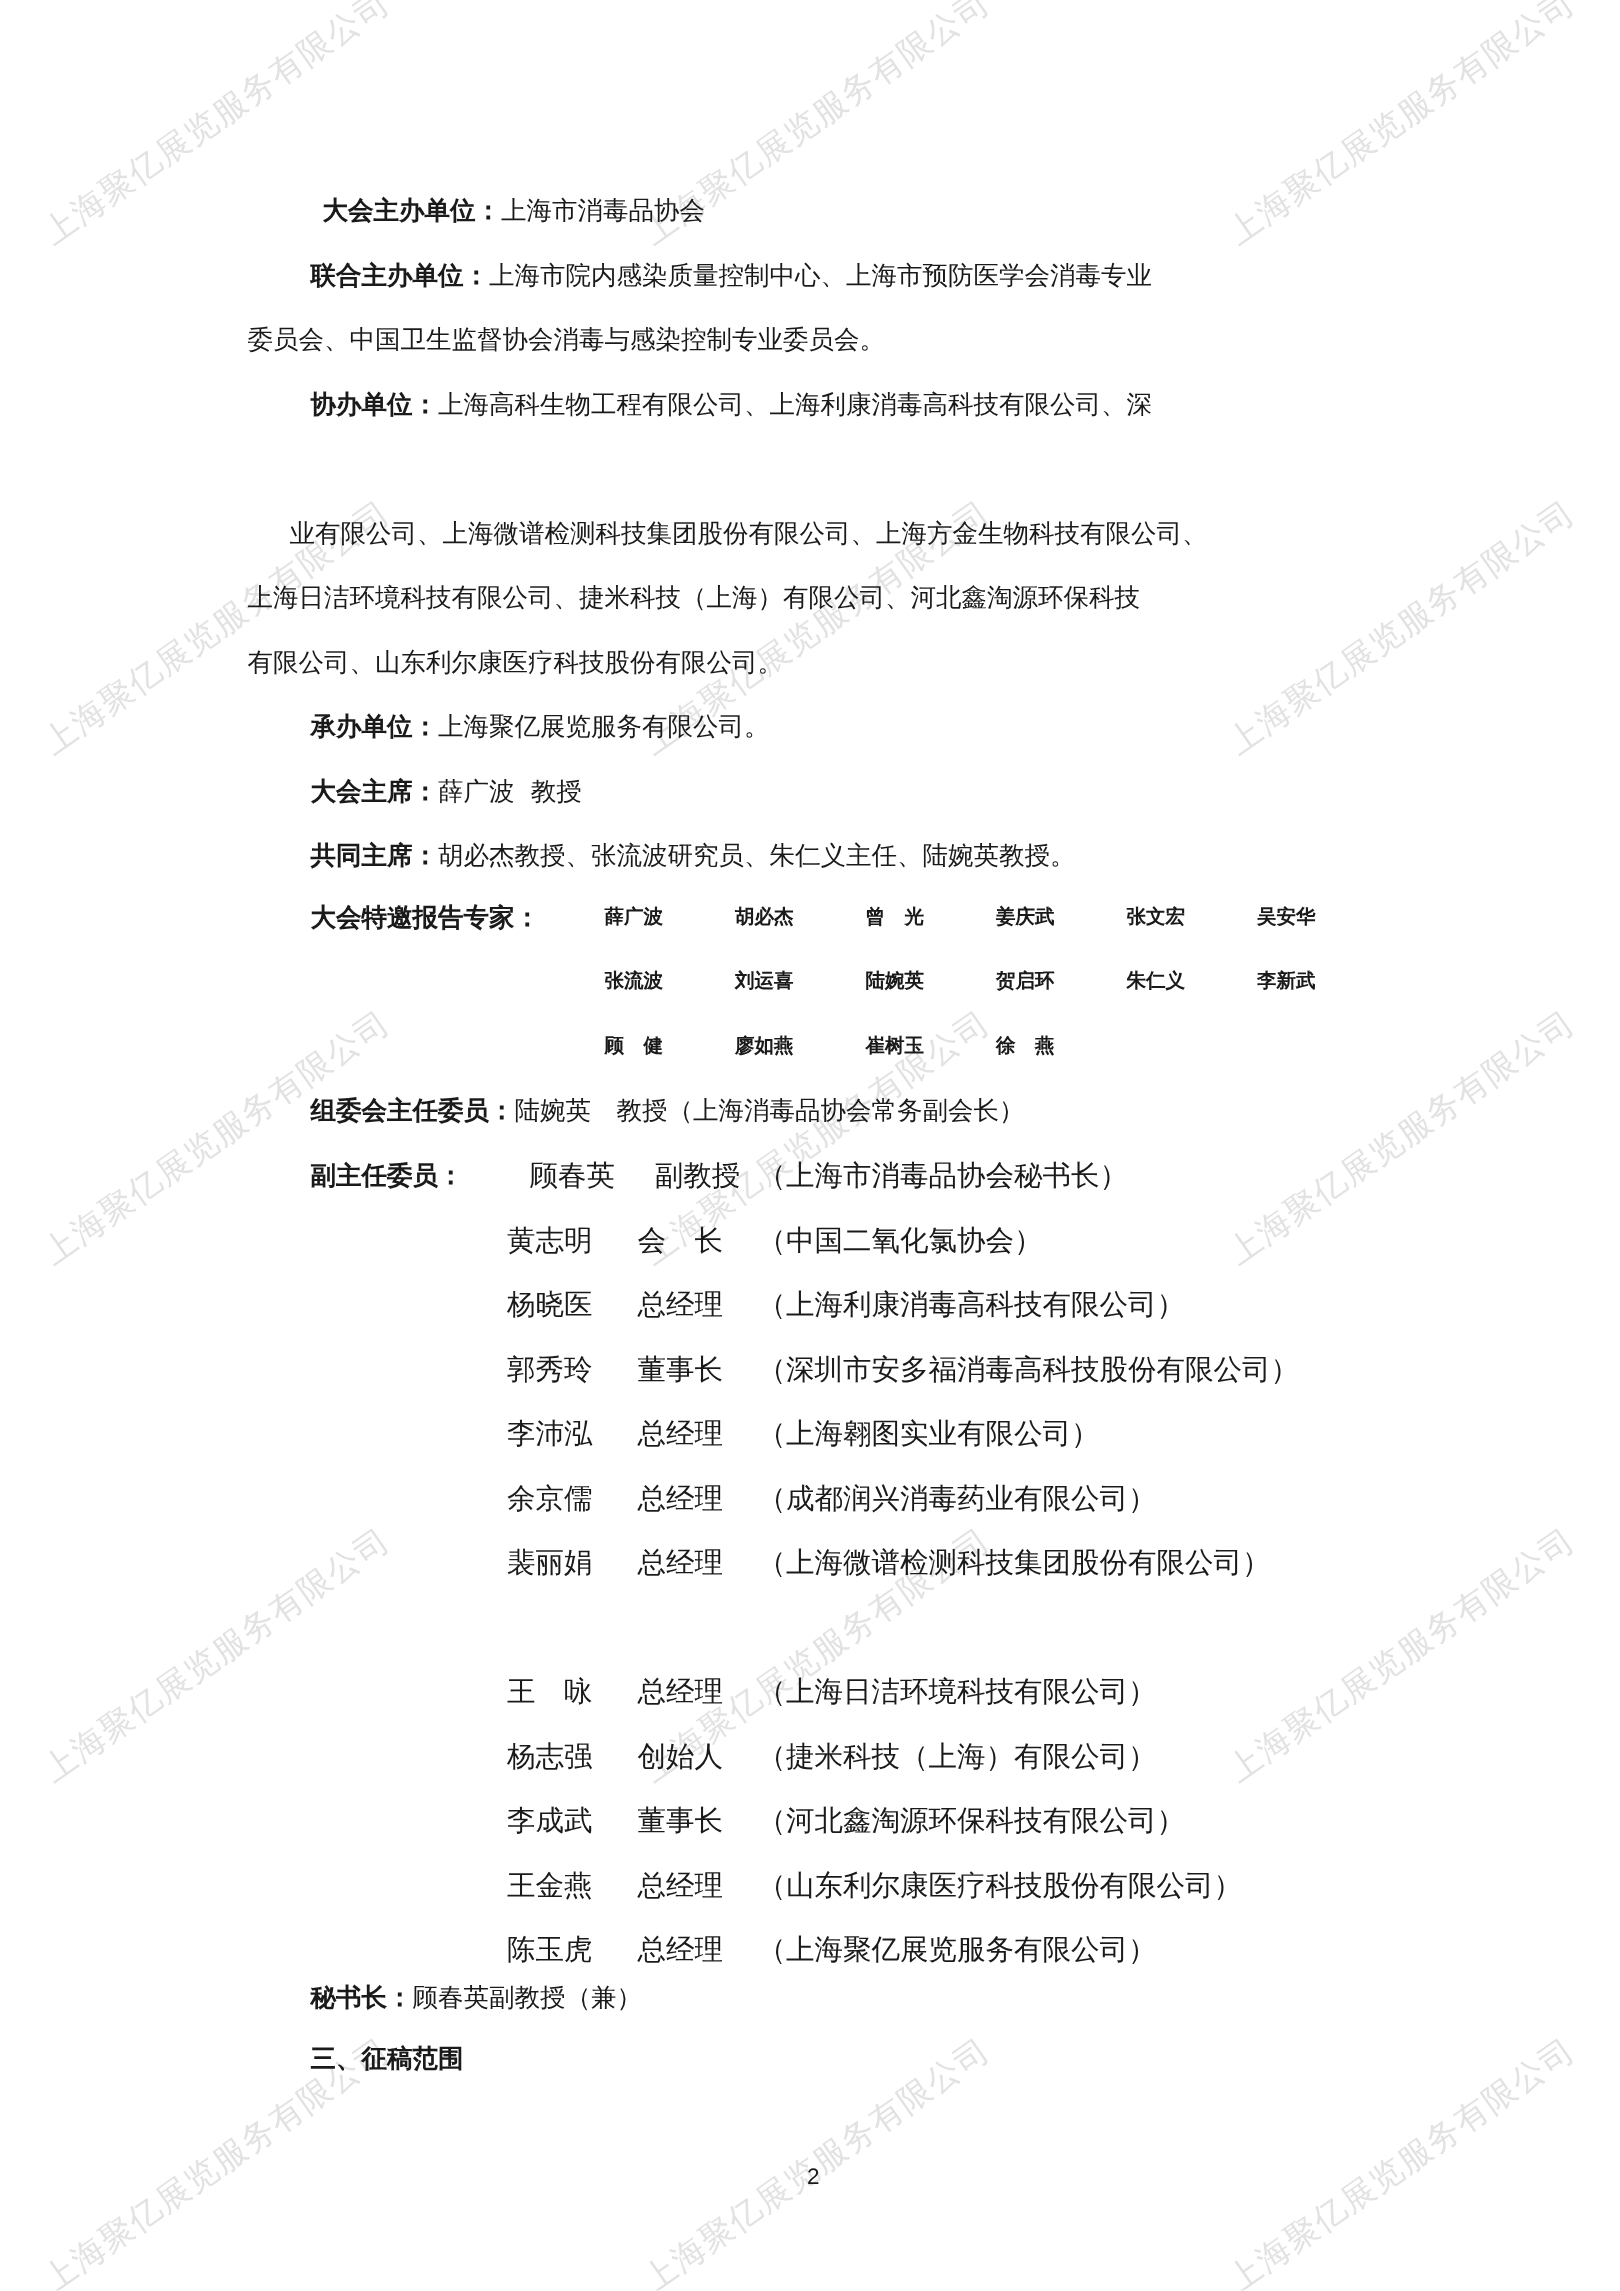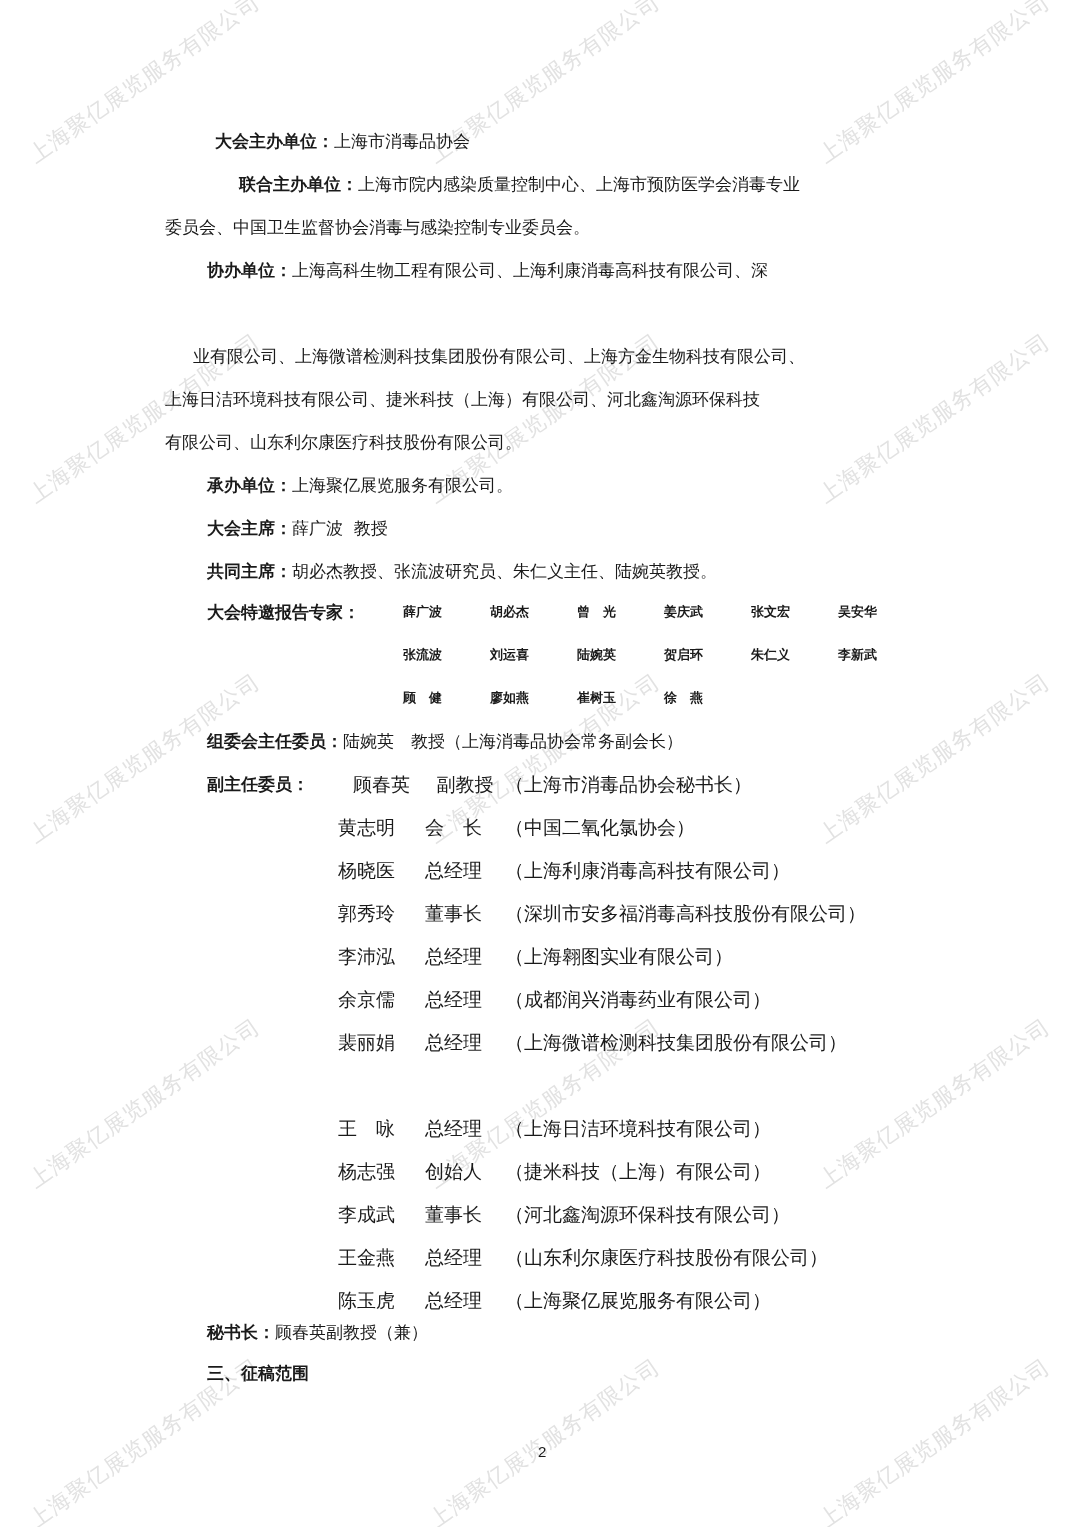--- a/index.html
+++ b/index.html
@@ -51,21 +51,21 @@
   <div class="wm" style="left:440px;top:1505px;">上海聚亿展览服务有限公司</div>
   <div class="wm" style="left:830px;top:1505px;">上海聚亿展览服务有限公司</div>
 </div>
 
 <div class="page">
 
   <div class="line" style="left:215px;top:129px;">
     <span class="b">大会主办单位：</span><span class="txt">上海市消毒品协会</span>
   </div>
 
-  <div class="line" style="left:207px;top:172px;margin-left:32px;">
+  <div class="line" style="left:207px;top:172px;">
     <span class="b">联合主办单位：</span><span class="txt">上海市院内感染质量控制中心、上海市预防医学会消毒专业</span>
   </div>
   <div class="line" style="left:165px;top:215px;">委员会、中国卫生监督协会消毒与感染控制专业委员会。</div>
 
   <div class="line" style="left:207px;top:258px;">
     <span class="b">协办单位：</span><span class="txt">上海高科生物工程有限公司、上海利康消毒高科技有限公司、深</span>
   </div>
   <div class="line" style="left:165px;top:344px;margin-left:28px;">业有限公司、上海微谱检测科技集团股份有限公司、上海方金生物科技有限公司、</div>
   <div class="line" style="left:165px;top:387px;">上海日洁环境科技有限公司、捷米科技（上海）有限公司、河北鑫淘源环保科技</div>
   <div class="line" style="left:165px;top:430px;">有限公司、山东利尔康医疗科技股份有限公司。</div>

